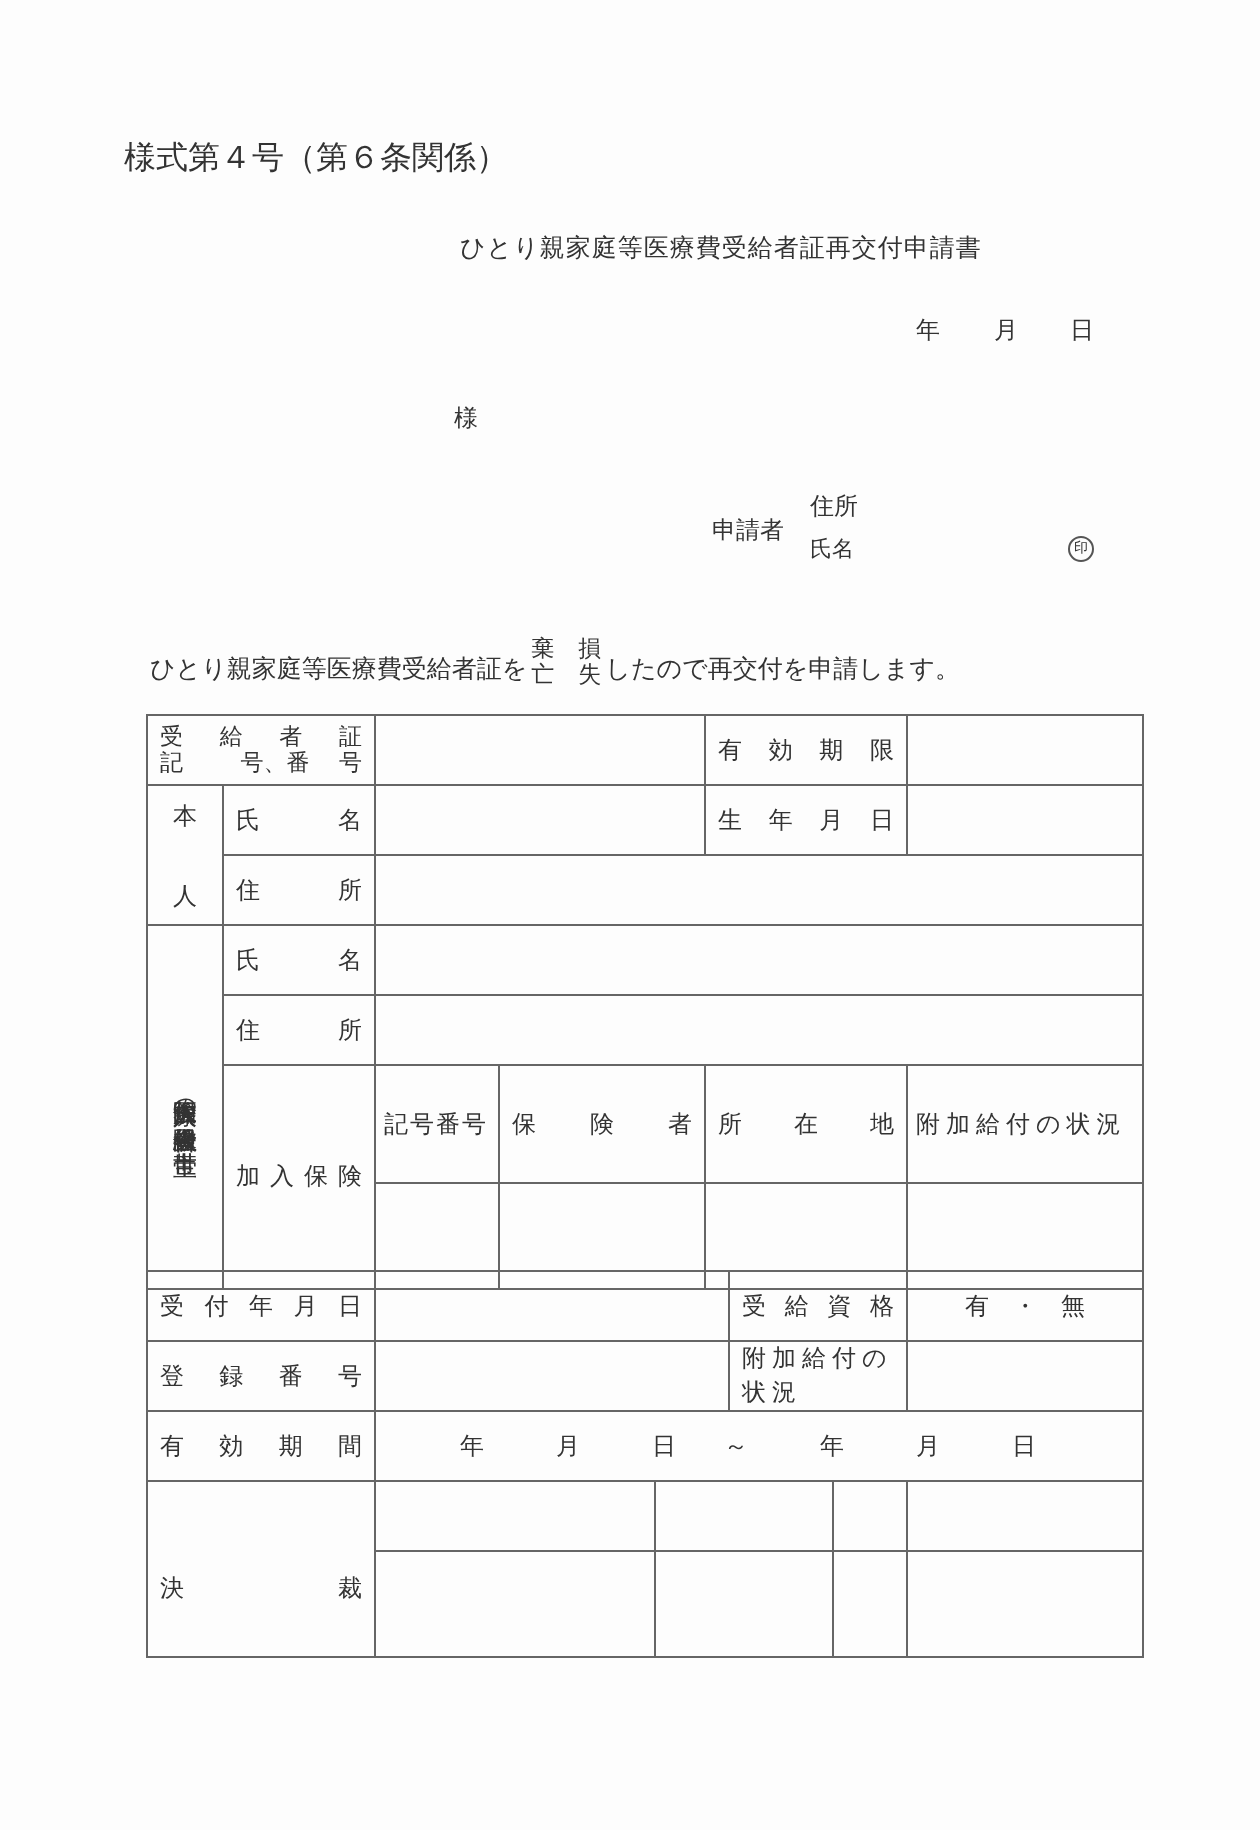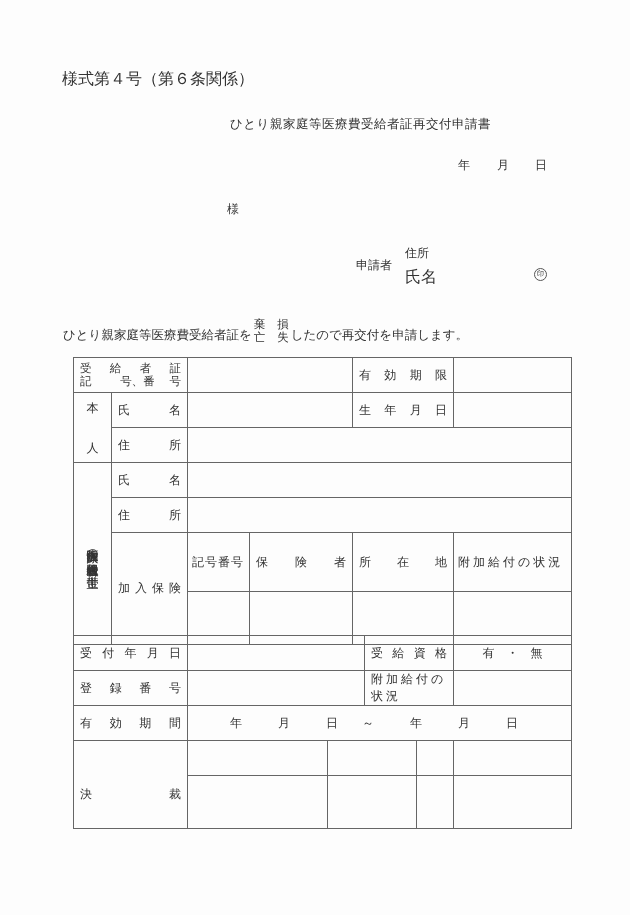--- a/index.html
+++ b/index.html
@@ -5,24 +5,24 @@
   html, body { margin: 0; padding: 0; background: #fdfdfd; }
   body { width: 630px; height: 915px; position: relative; overflow: hidden;
          font-family: "DejaVu Serif", "Liberation Serif", serif; color: #333; font-size: 12px; }
   .abs { position: absolute; white-space: nowrap; }
   .form-number { left: 62px; top: 69px; font-size: 16px; }
   .doc-title { left: 190px; top: 116px; font-size: 12.5px; letter-spacing: 0.5px; margin-left: 40px; }
   .date-line { top: 157px; font-size: 12px; }
   .sama { left: 227px; top: 201px; font-size: 12px; }
   .applicant-label { left: 356px; top: 257px; font-size: 12px; }
   .addr-label { left: 405px; top: 245px; font-size: 12px; }
-  .name-label { left: 405px; top: 267px; font-size: 16px; }
+  .name-label { left: 405px; top: 267px; font-size: 11px; }
   .seal { left: 534px; top: 268px; width: 11px; height: 11px; border: 1px solid #555; border-radius: 50%;
           font-size: 7px; line-height: 11px; text-align: center; }
-  .statement { left: 63px; top: 322px; font-size: 12.5px; }
+  .statement { left: 75px; top: 322px; font-size: 12.5px; }
   .stack { display: inline-block; vertical-align: middle; line-height: 13px; font-size: 11.5px; text-align: center; margin: 0 2px; position: relative; top: -4px; }
 
   table.form { position: absolute; border-collapse: collapse; table-layout: fixed; }
   table.form td { border: 1.3px solid #666; padding: 0 6px; font-size: 12px; height: 34px; vertical-align: middle; }
   .spread { display: flex; justify-content: space-between; }
   .center { text-align: center; }
   .vtext { writing-mode: vertical-rl; text-orientation: upright; line-height: 14px; font-size: 12px; }
 </style>
 </head>
 <body>

